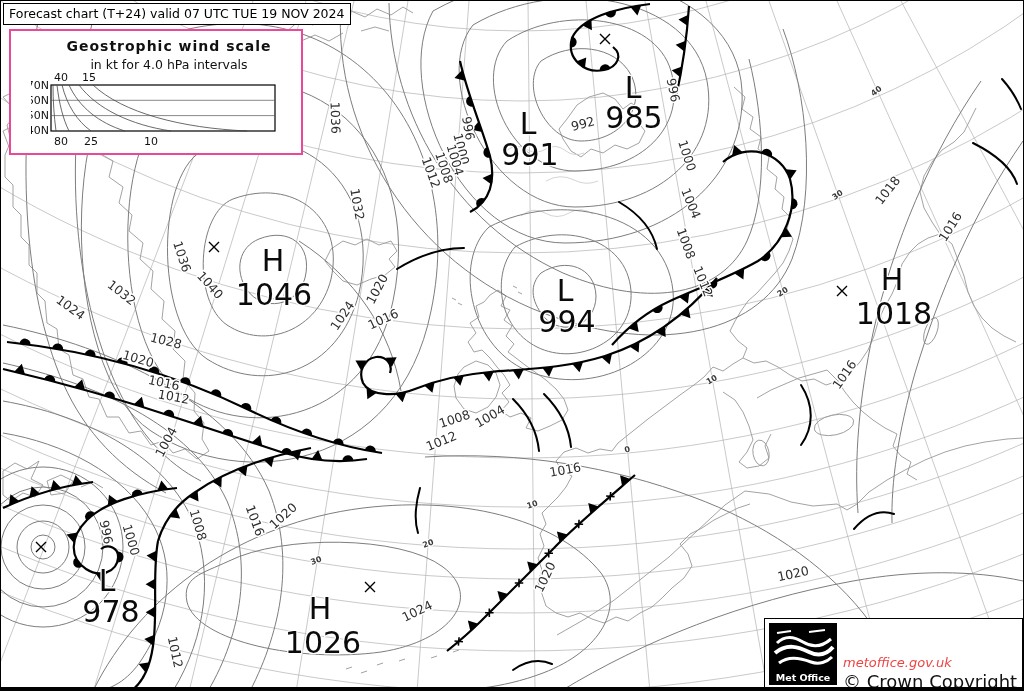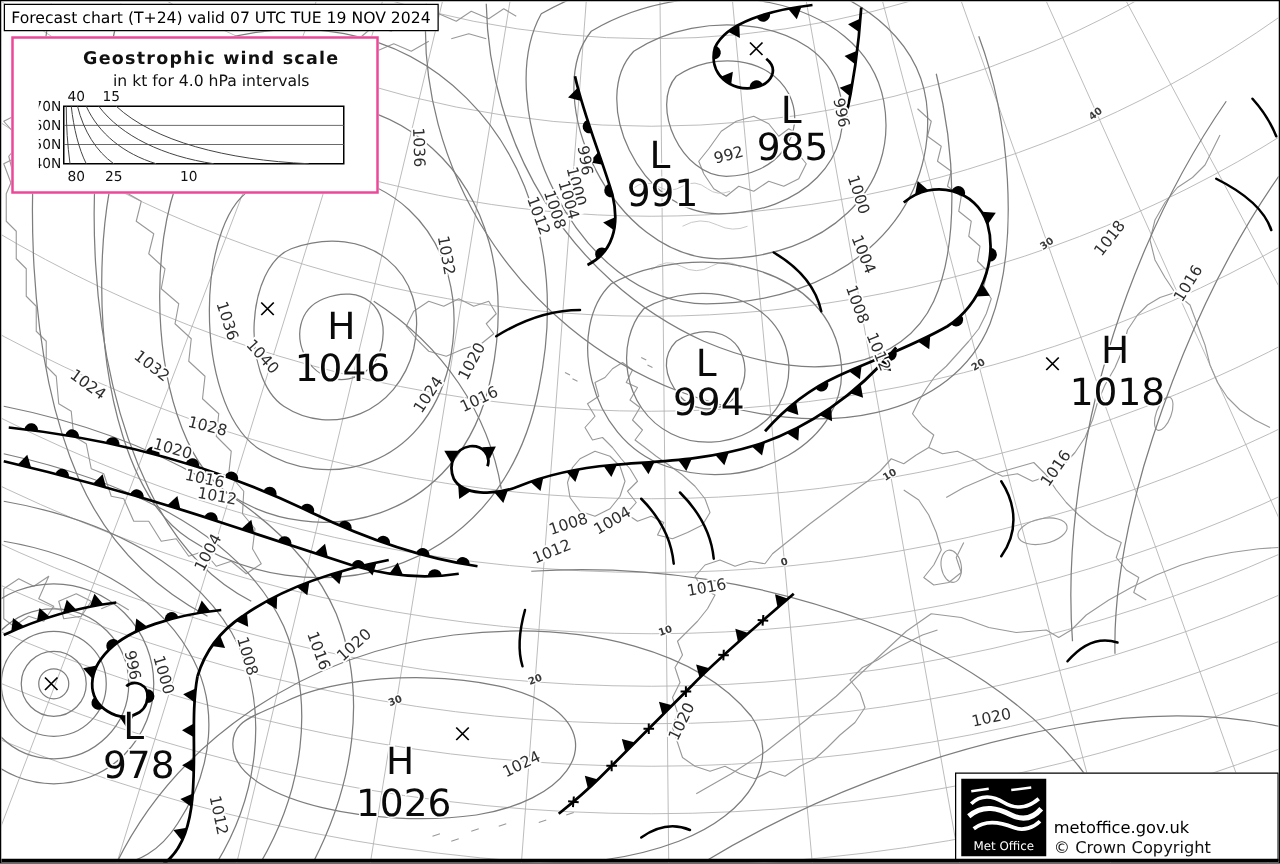--- a/index.html
+++ b/index.html
@@ -15,23 +15,23 @@
   .windscale svg{display:block;}
   .ws-title{font-size:14px;font-weight:bold;fill:#111;letter-spacing:1px;}
   .ws-sub{font-size:12.5px;fill:#111;}
   .ws-num{font-size:11px;fill:#111;}
   .ws-lat{font-size:11px;fill:#111;}
   .footer{position:absolute;left:763px;top:617px;width:259px;height:71px;background:#fff;
           border:1px solid #000;box-sizing:border-box;}
   .logo-square{position:absolute;left:4px;top:4px;width:68px;height:62px;background:#000;}
   .logo-square svg{display:block;}
   .logo-text{position:absolute;left:0;bottom:2px;width:100%;text-align:center;color:#fff;
-             font-size:9.5px;font-weight:normal;}
-  .footer-url{position:absolute;left:78px;top:36px;font-size:13px;color:#000000;}
-  .footer-copy{position:absolute;left:78px;top:52px;font-size:13px;color:#111;}
+             font-size:9.5px;font-weight:bold;}
+  .footer-url{position:absolute;left:78px;top:36px;font-size:13px;color:#ef4444;font-style:italic;}
+  .footer-copy{position:absolute;left:78px;top:52px;font-size:18px;color:#111;}
   
   .iso{font-size:12.5px;fill:#2e2e2e;stroke:#fff;stroke-width:3px;paint-order:stroke;}
   .gridlab{font-size:8px;font-weight:bold;fill:#3a3a3a;stroke:#fff;stroke-width:2px;paint-order:stroke;}
   .pletter,.pvalue{font-size:30px;fill:#0a0a0a;stroke:#fff;stroke-width:2.5px;paint-order:stroke;text-anchor:middle;}
   .graticule{stroke:#b2b2b2;stroke-width:0.7;fill:none;}
   .coast{stroke:#999;stroke-width:0.9;fill:none;stroke-linejoin:round;}
   .ice{stroke:#c9c9c9;stroke-width:0.8;fill:none;}
   .isobar{stroke:#7d7d7d;stroke-width:1;fill:none;}
   .front{stroke:#000;stroke-width:2.2;fill:none;}
   .trough{stroke:#000;stroke-width:2;fill:none;stroke-linecap:round;}

